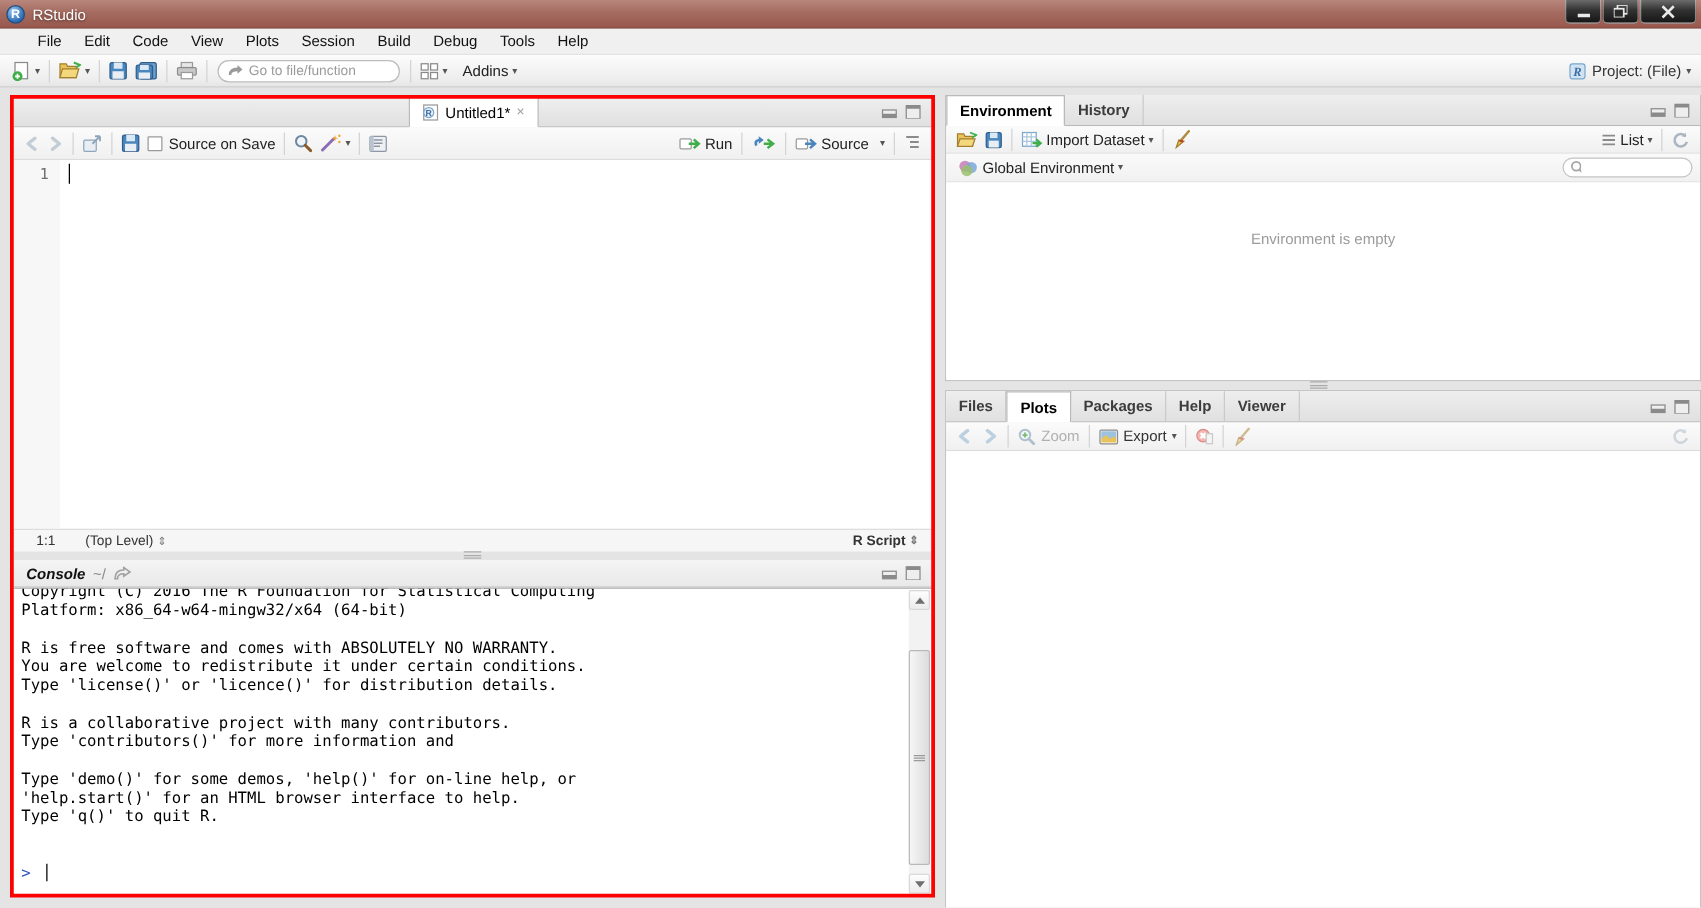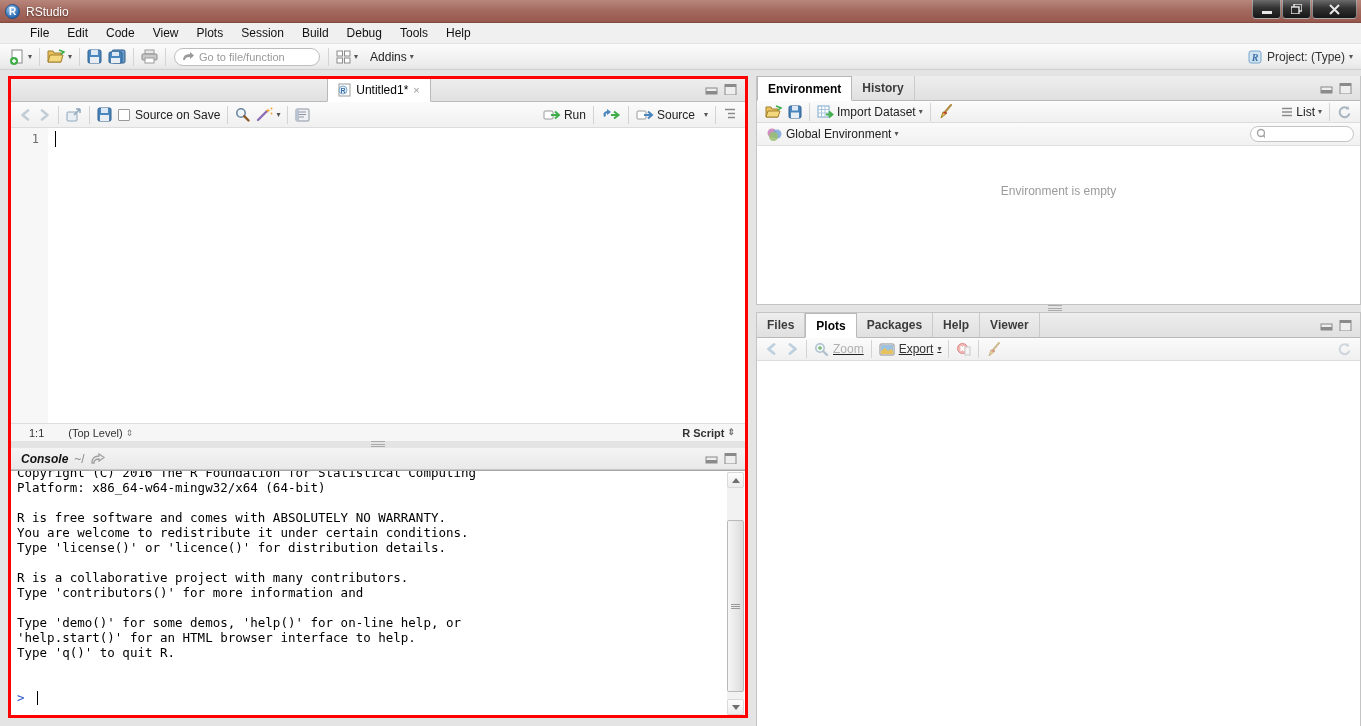--- a/index.html
+++ b/index.html
@@ -117,21 +117,21 @@
   .env-toolbar { position:absolute; left:0; top:25px; width:100%; height:22px; }
   .env-scope-row { position:absolute; left:0; top:47px; width:100%; height:23px;
     background:linear-gradient(#fafafa,#f1f1f1); border-bottom:1px solid #e0e0e0; display:flex; align-items:center; padding:0 6px; }
   .env-content { position:absolute; left:0; top:70px; width:100%; height:157px; background:#fff; }
   .empty-msg { text-align:center; margin-top:38px; color:#9b9b9b; font-size:12px; }
   .search-box { margin-left:auto; display:flex; align-items:center; gap:3px; width:104px; height:16px;
     border:1px solid #c4c4c4; border-radius:8px; background:#fff; padding:0 5px; }
   .search-box input { border:none; outline:none; width:80px; font-size:11px; background:transparent; }
 
   .files-pane { position:absolute; left:756px; top:312px; width:605px; height:414px; background:#fff; border:1px solid #c4c4c4; border-bottom:none; }
-  .files-toolbar { position:absolute; left:0; top:25px; width:100%; height:23px;text-decoration:underline; }
+  .files-toolbar { position:absolute; left:0; top:25px; width:100%; height:23px; }
   .files-content { position:absolute; left:0; top:48px; width:100%; height:366px; background:#fff; }
 
   .toolbar-right { margin-left:auto; display:flex; align-items:center; }
 
   
   .grip-left-col { left:371px; top:441px; }
   .grip-right-col { left:1048px; top:305px; }
 
   svg { display:block; }
 </style>
@@ -237,21 +237,21 @@
     </div>
     <div class="tbtn" style="margin-left:6px;">
       <span>Addins</span>
       <span class="caret">▾</span>
     </div>
     <div class="project-chooser">
       <svg width="16" height="16">
           <rect x="2" y="2" width="12" height="12" rx="2" fill="#cfe3f2" stroke="#7aa7cc"></rect>
           <text x="8" y="12" font-size="10" font-family="Liberation Serif, serif" fill="#3a6ea5" text-anchor="middle" font-style="italic" font-weight="bold">R</text>
         </svg>
-      <span>Project: (Type)</span>
+      <span>Project: (File)</span>
       <span class="caret">▾</span>
     </div>
   </div>
 
   <div class="source-pane">
     <div class="tabstrip">
       <div class="ptab active" style="margin-left:2px; font-weight:normal;">
         <svg width="13" height="14">
             <rect x="1" y="1" width="11" height="12" fill="#fff" stroke="#9a9a9a"></rect>
             <circle cx="5" cy="7" r="4" fill="#eaf1f8" stroke="#7aa7cc"></circle>

